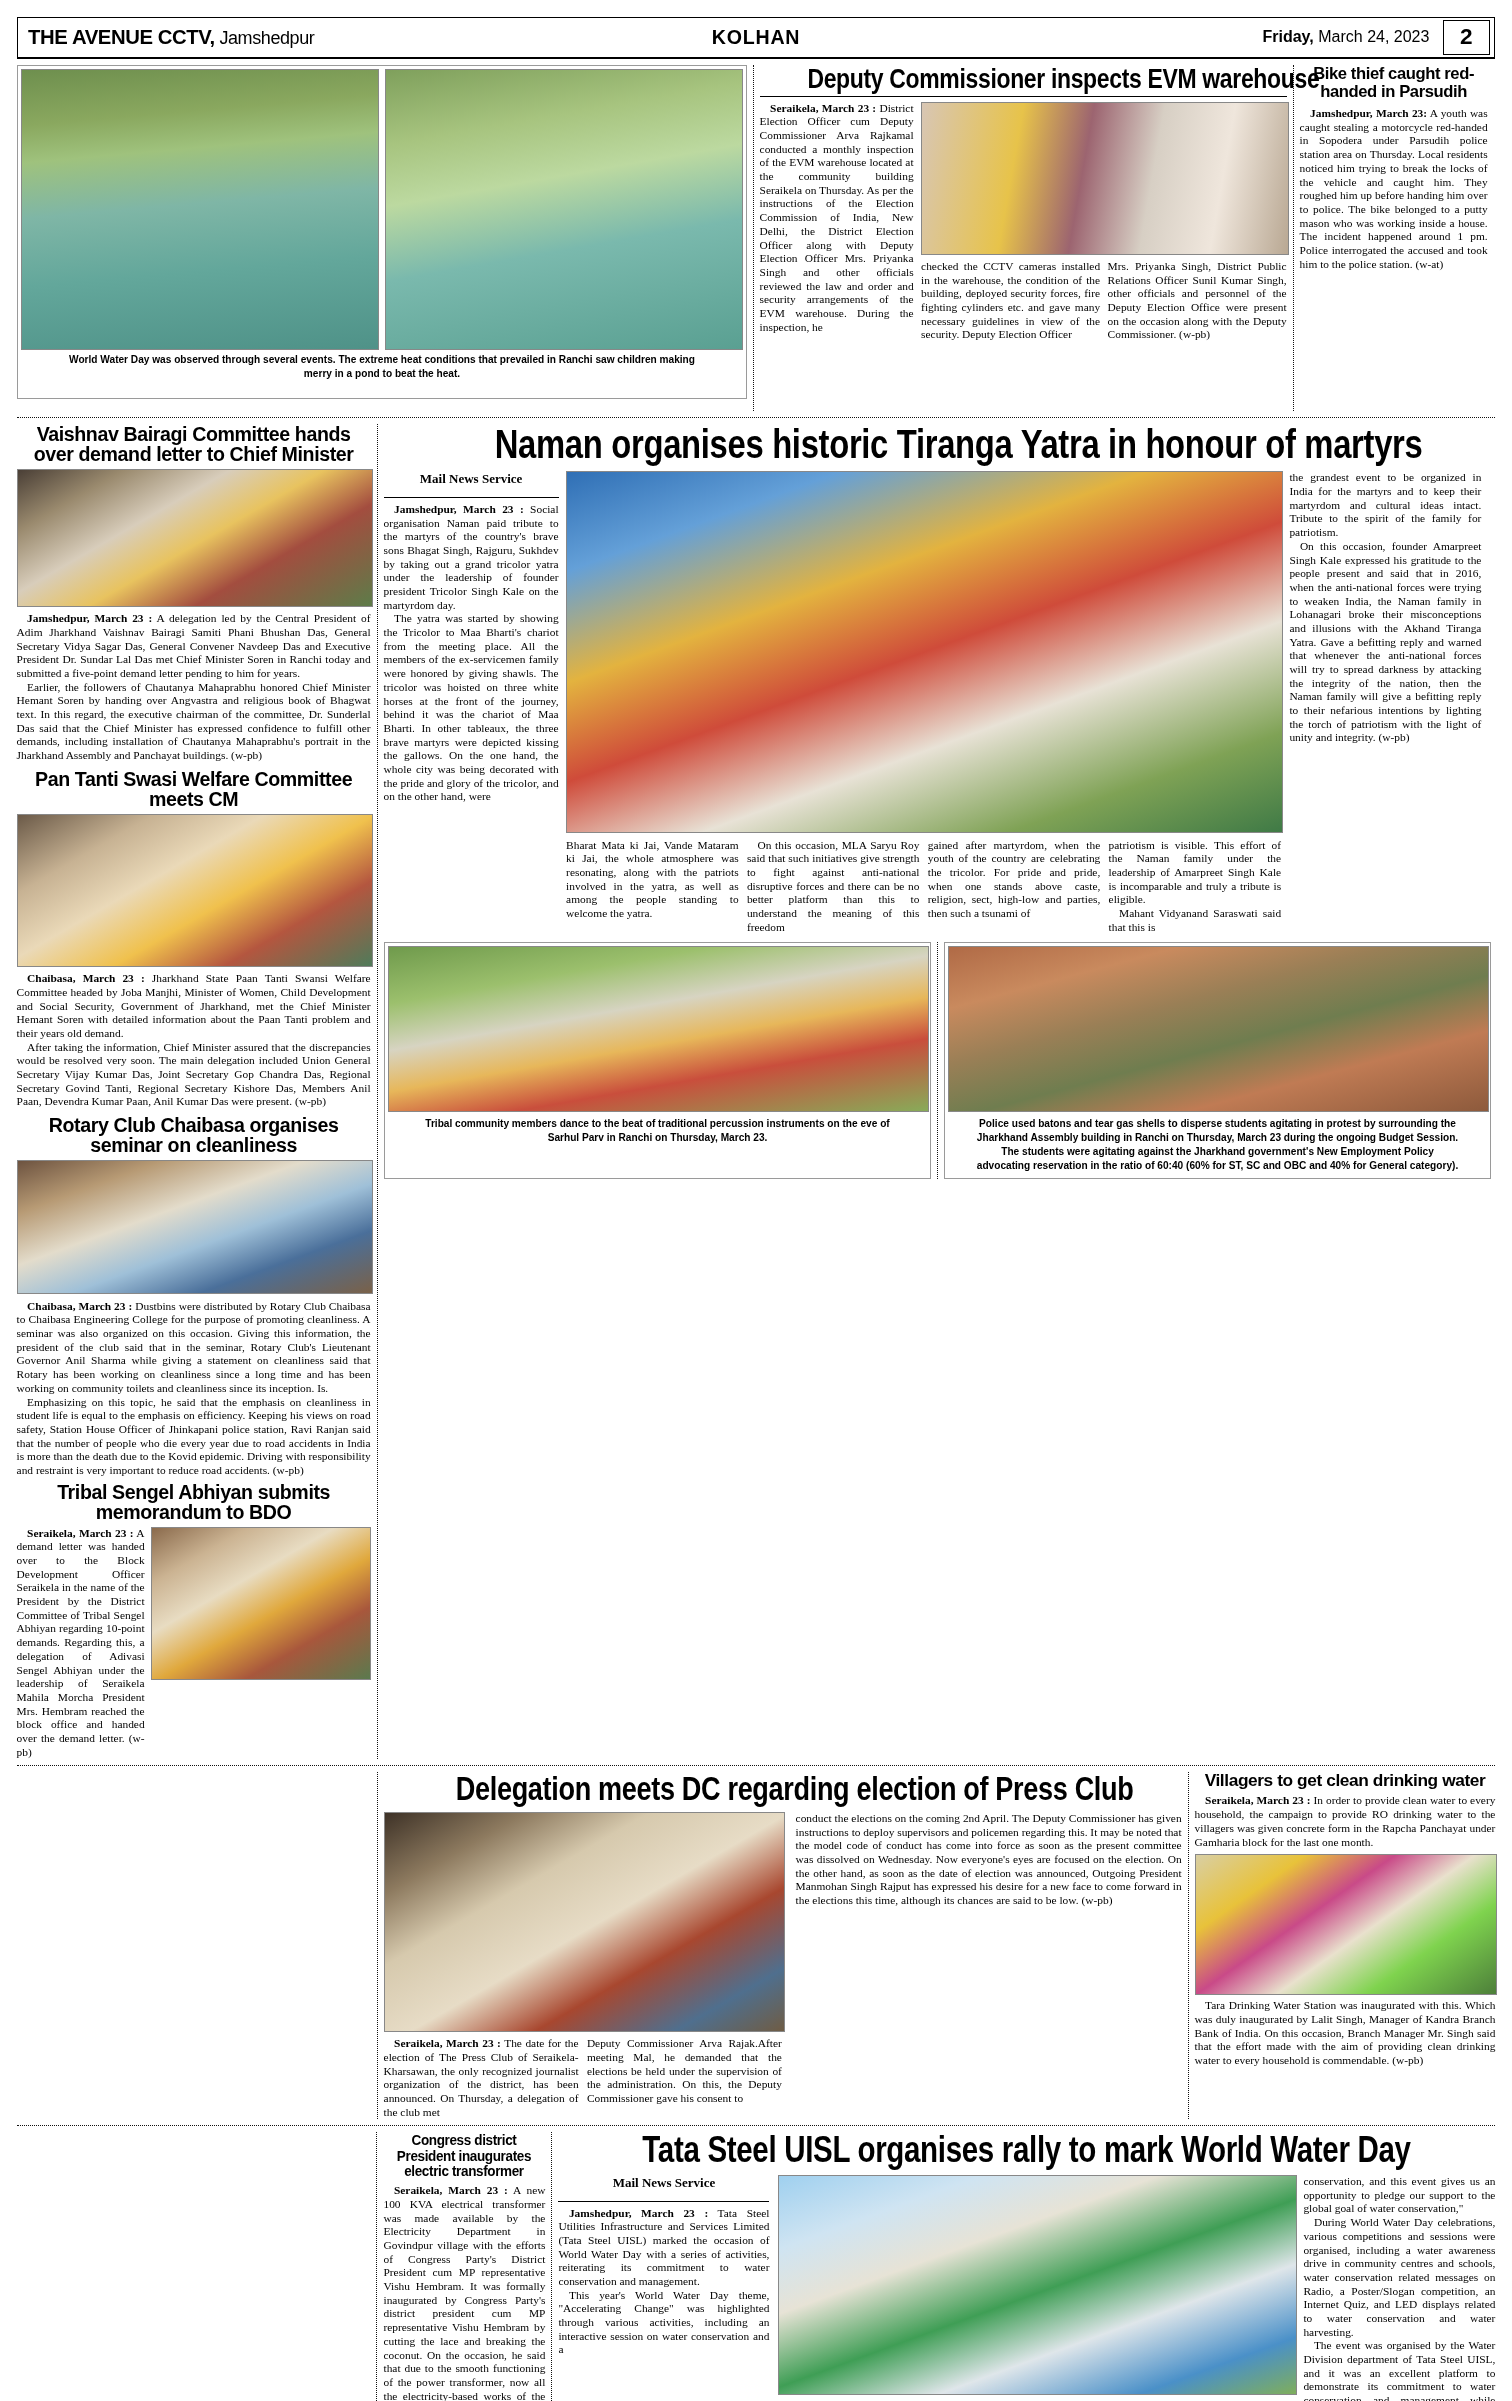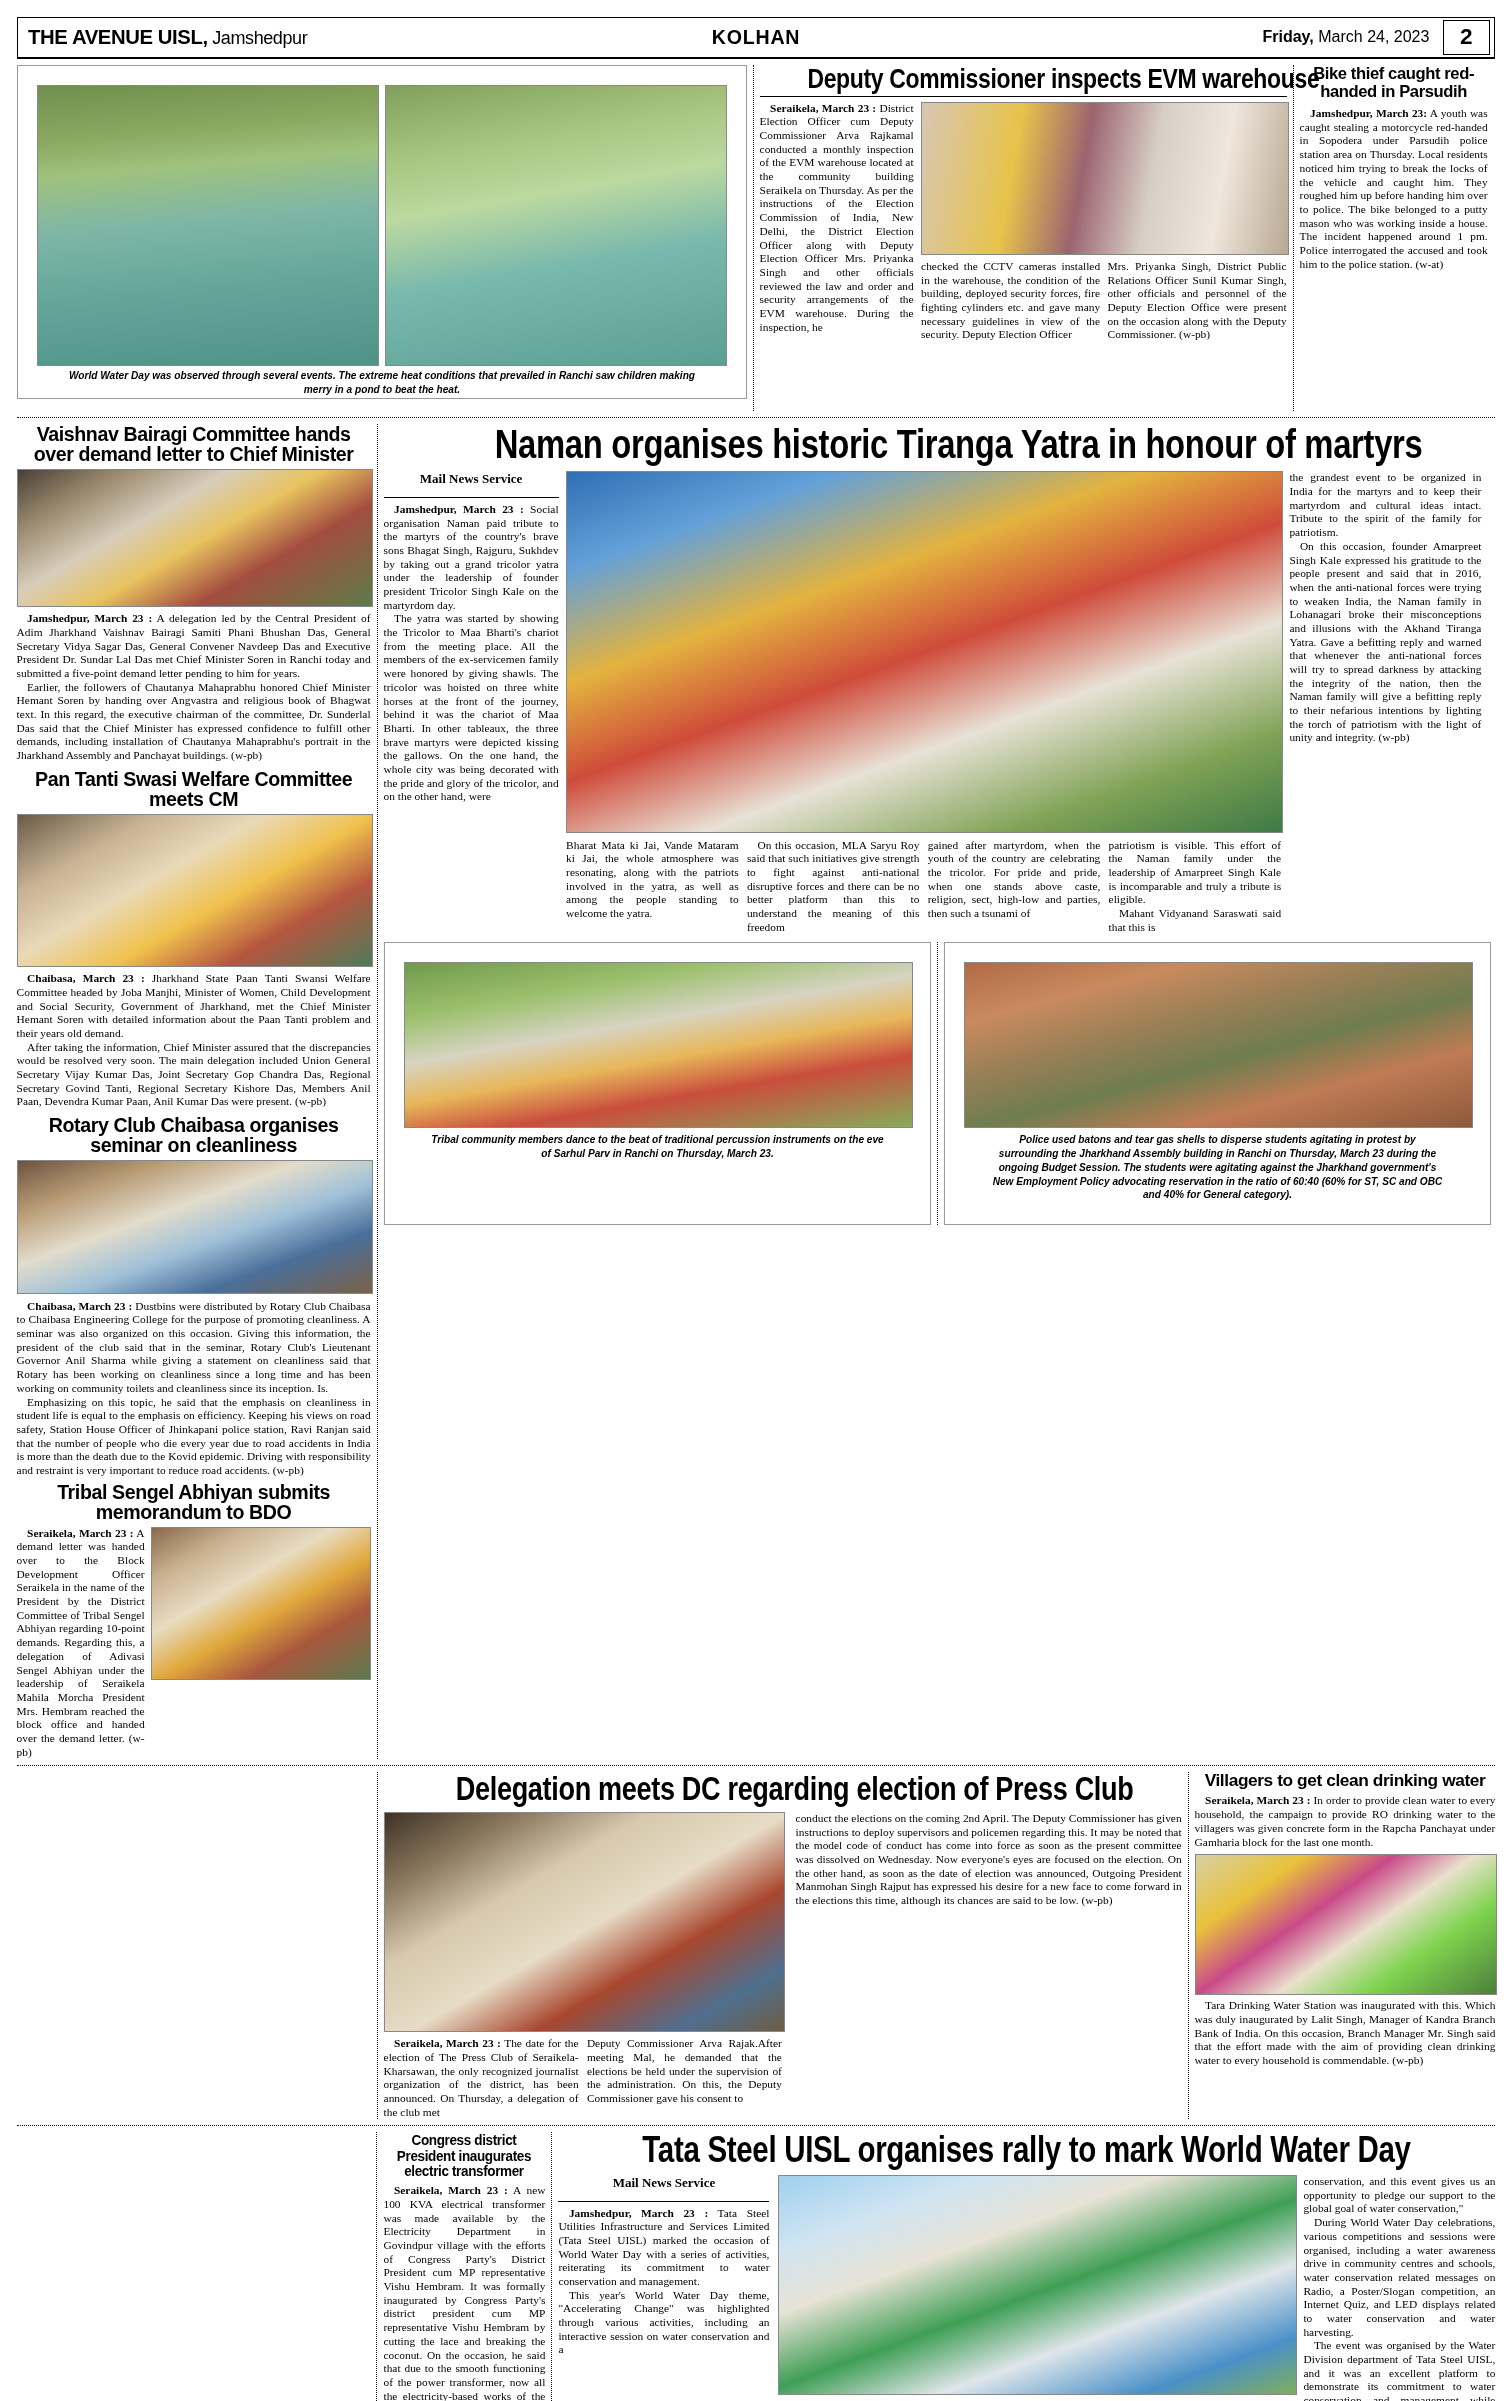--- a/index.html
+++ b/index.html
@@ -31,21 +31,21 @@
 
   .kicker{font-family:"Liberation Serif",serif;font-weight:bold;font-size:13px;text-align:center;border-bottom:0.8px solid #000;padding-bottom:10px;margin-bottom:4.5px;}
 
   .txt{font-size:11.4px;line-height:1.2;text-align:justify;text-justify:inter-word;hyphens:auto;}
   .txt p{margin:0;text-indent:10.5px;}
   .txt p.first{text-indent:10.5px;}
   .txt b{font-weight:bold;}
 
   .photo{background:#cfd6c9;border:0.8px solid #888;display:block;width:100%;position:relative;overflow:hidden;}
   .cap{font-family:"Liberation Sans",sans-serif;font-weight:bold;font-size:11px;text-align:center;line-height:1.25;padding:5.3px 4.5px 3px 4.5px;transform:scaleX(0.92);transform-origin:center;}
-  .framebox{border:1.5px solid #9a9a9a;padding:19px;font-style:italic;}
+  .framebox{border:1.5px solid #9a9a9a;padding:3px;}
 
   
   .ph-pond{background:linear-gradient(175deg,#6e8f4e 0%,#8aa85f 18%,#9fc27d 30%,#7fb6a6 48%,#63a79b 70%,#4f9288 100%);}
   .ph-pond2{background:linear-gradient(170deg,#7fa05c 0%,#a7c47f 22%,#bcd9a0 40%,#7ab9ad 62%,#5aa092 100%);}
   .ph-evm{background:linear-gradient(100deg,#d8c6b4 0%,#e7c34a 26%,#9c6470 44%,#d7cfc4 62%,#efe6dc 80%,#b9a893 100%);}
   .ph-rally{background:linear-gradient(160deg,#2f6fb5 0%,#64a0d8 16%,#e3b33f 34%,#cf4b3a 50%,#e8e2d6 66%,#7fa255 84%,#3f7a46 100%);}
   .ph-meet{background:linear-gradient(150deg,#4a3f36 0%,#9a8a6e 18%,#d8cdbb 36%,#e8c35f 52%,#a34d3f 70%,#5d7c49 100%);}
   .ph-meet2{background:linear-gradient(150deg,#6b5a48 0%,#c7b293 22%,#ead9b8 40%,#f0c14d 58%,#b4563f 76%,#4f7b5a 100%);}
   .ph-dance{background:linear-gradient(170deg,#6f9a4c 0%,#9cc06d 22%,#d7d4c2 40%,#e7b75a 56%,#c94e3c 72%,#88ab59 100%);}
   .ph-police{background:linear-gradient(165deg,#b06a46 0%,#c98a5e 20%,#9a7f56 38%,#6f7d4f 56%,#c07b54 74%,#8d5a3c 100%);}
@@ -55,21 +55,21 @@
   .ph-rotary{background:linear-gradient(160deg,#6d5340 0%,#b79a74 20%,#e3dccb 40%,#9fc0d8 58%,#4a6f9a 76%,#7a6148 100%);}
   .ph-bdo{background:linear-gradient(150deg,#8a6a4c 0%,#cbb392 20%,#e8dcc2 38%,#e0a83c 56%,#a8573c 74%,#5b7a4e 100%);}
 </style>
 </head>
 <body>
 
 <div class="page">
 
   <div class="masthead">
     <div class="mh-left">
-      <span>THE AVENUE UISL,</span><span class="city"> Jamshedpur</span>
+      <span>THE AVENUE CCTV,</span><span class="city"> Jamshedpur</span>
     </div>
     <div class="mh-center">KOLHAN</div>
     <div class="mh-right">
       <b>Friday,</b><span> March 24, 2023</span>
     </div>
     <div class="mh-page">2</div>
   </div>
 
   <div class="body-wrap">
 

